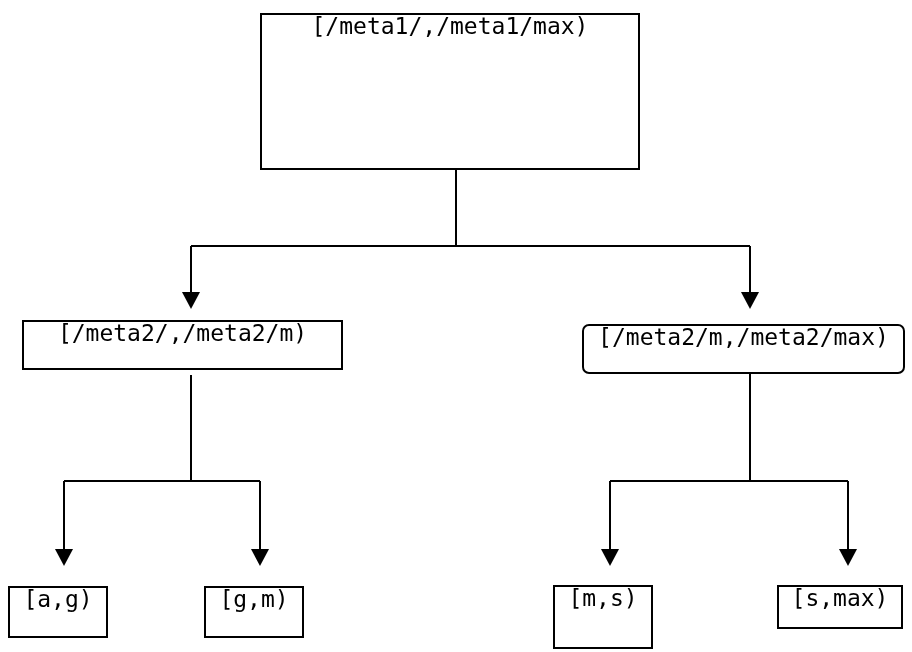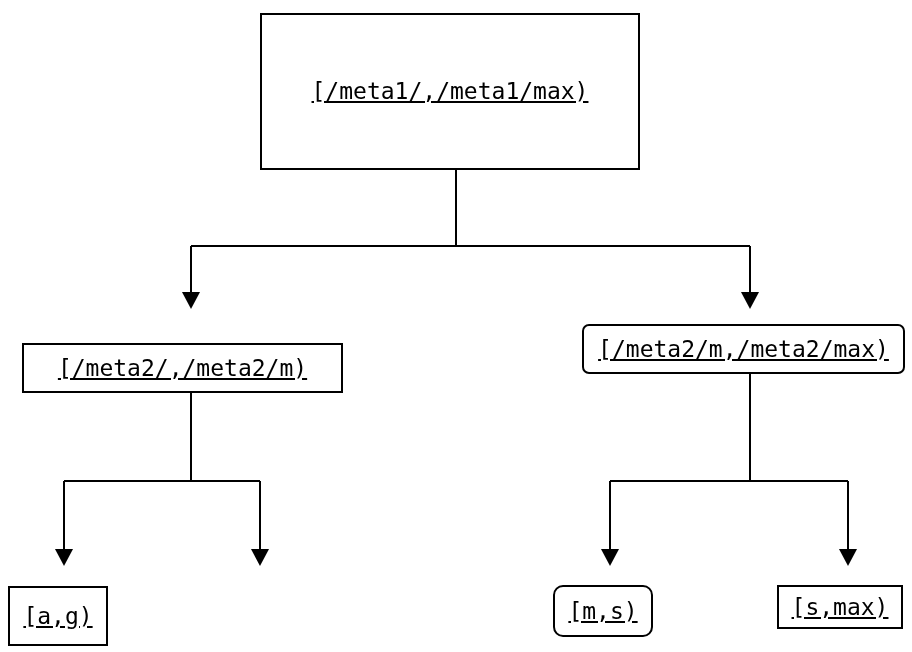--- a/index.html
+++ b/index.html
@@ -30,34 +30,32 @@
   svg.edges polygon {
     fill: #000000;
     stroke: none;
   }
   .node {
     position: absolute;
     box-sizing: border-box;
     border: 2px solid #000000;
     background: #ffffff;
     display: flex;
-    align-items: center;
     justify-content: center;
     font-size: 23px;
     line-height: 1;
     color: #000000;
     white-space: nowrap;
-    text-decoration: underline;
   }
   .node-root  { left: 260px; top: 13px;  width: 380px; height: 157px; }
-  .node-c1    { left: 22px;  top: 343px; width: 321px; height: 50px;  }
+  .node-c1    { left: 22px;  top: 320px; width: 321px; height: 50px;  }
   .node-c2    { left: 582px; top: 324px; width: 323px; height: 50px; border-radius: 7px;  }
-  .node-l1    { left: 8px;   top: 586px; width: 100px; height: 60px;  }
+  .node-l1    { left: 8px;   top: 586px; width: 100px; height: 52px;  }
   .node-l2    { left: 204px; top: 586px; width: 100px; height: 52px;  }
-  .node-l3    { left: 553px; top: 585px; width: 100px; height: 52px; border-radius: 10px;  }
+  .node-l3    { left: 553px; top: 585px; width: 100px; height: 64px;  }
   .node-l4    { left: 777px; top: 585px; width: 126px; height: 44px;  }
 </style>
 </head>
 <body>
 
 <div class="canvas">
 
   <svg class="edges" viewBox="0 0 912 652" xmlns="http://www.w3.org/2000/svg">
 
     <g>
@@ -97,20 +95,23 @@
   </div>
 
   <div class="node node-c2">
     <span>[/meta2/m,/meta2/max)</span>
   </div>
 
   <div class="node node-l1">
     <span>[a,g)</span>
   </div>
 
+  <div class="node node-l2">
+    <span>[g,m)</span>
+  </div>
 
   <div class="node node-l3">
     <span>[m,s)</span>
   </div>
 
   <div class="node node-l4">
     <span>[s,max)</span>
   </div>
 
 </div>

